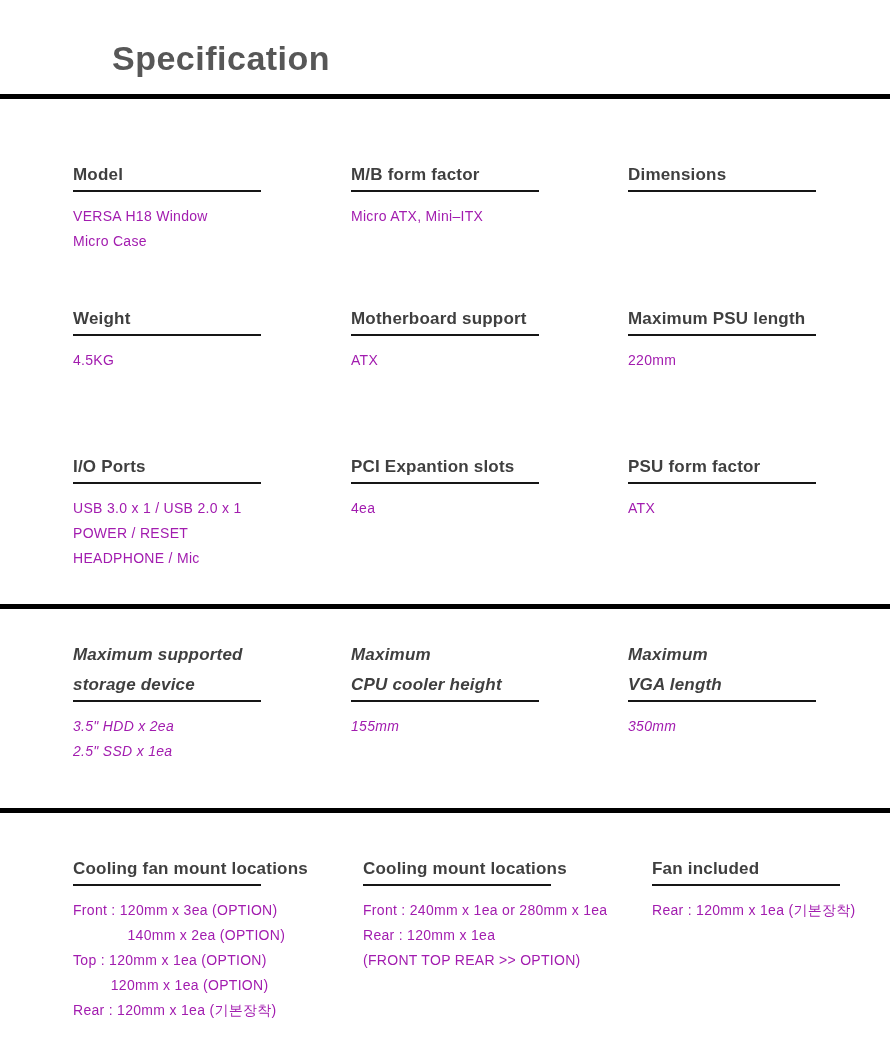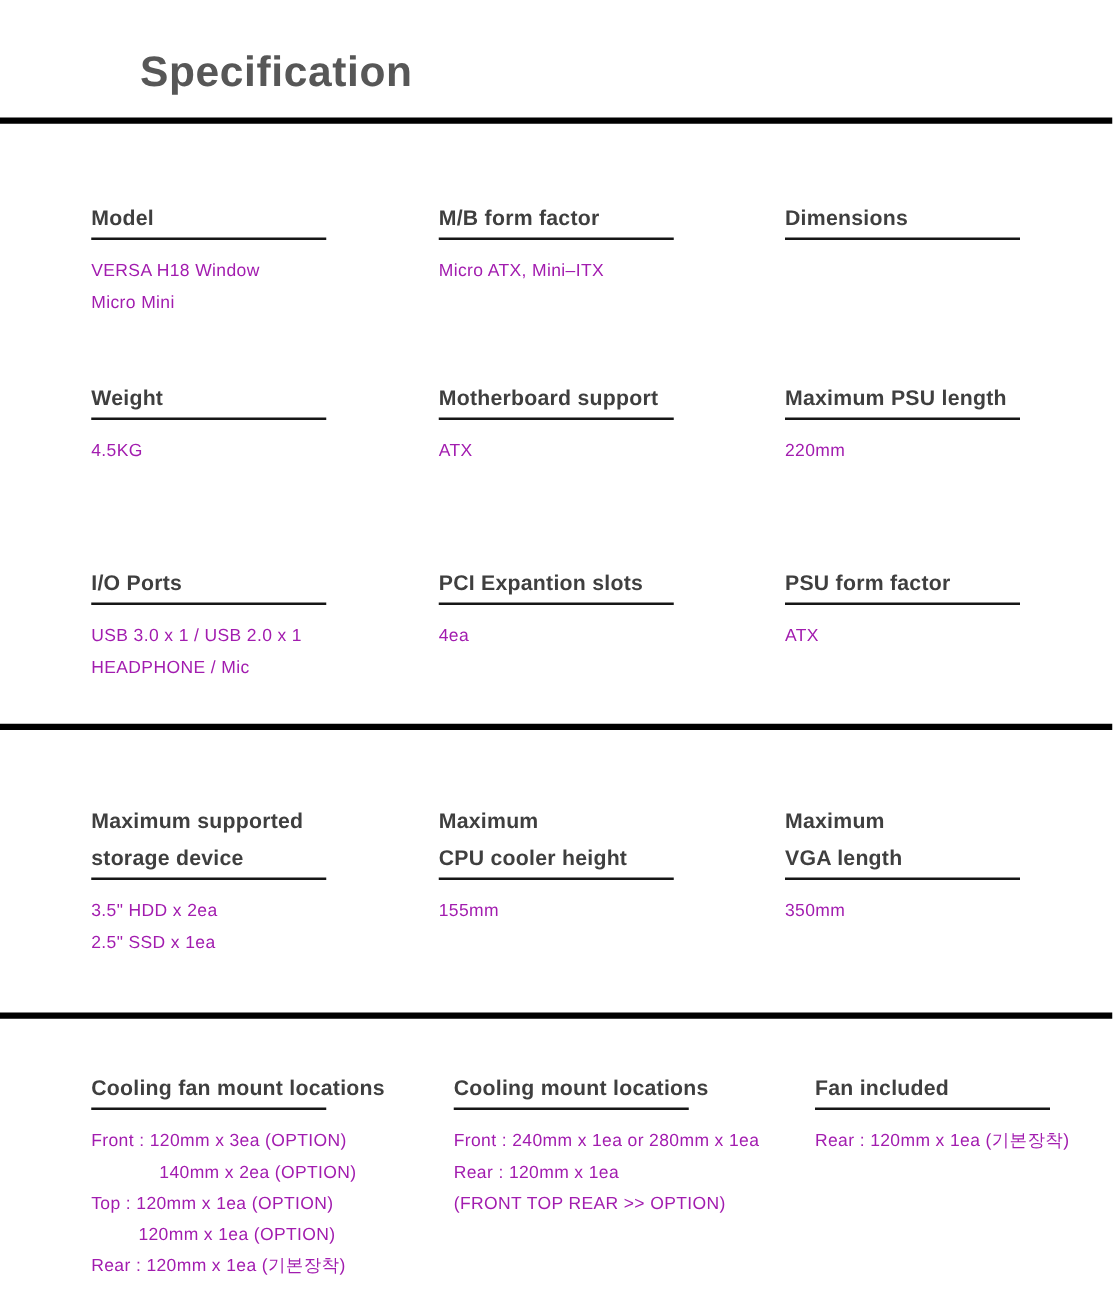--- a/index.html
+++ b/index.html
@@ -35,22 +35,23 @@
     padding-left: 73px;
     box-sizing: border-box;
     align-items: start;
   }
   .section-a {
     padding-top: 61px;
     padding-bottom: 33px;
     grid-template-rows: 144px 148px auto;
   }
   .section-b {
-    padding-top: 58px;
+    padding-top: 31px;
     padding-bottom: 44px;
+    font-style: italic;
   }
   .section-c {
     padding-top: 41px;
     padding-bottom: 30px;
     gap: 12px;
   }
   .cell { }
   .label {
     font-size: 17px;
     line-height: 30px;
@@ -81,21 +82,21 @@
   <div class="divider"></div>
 </div>
 
 <div class="section section-a">
 
   <div class="cell">
     <div class="label">Model</div>
     <div class="rule"></div>
     <div class="values">
       <div class="vline">VERSA H18 Window</div>
-      <div class="vline">Micro Mini</div>
+      <div class="vline">Micro Case</div>
     </div>
   </div>
 
   <div class="cell">
     <div class="label">M/B form factor</div>
     <div class="rule"></div>
     <div class="values">
       <div class="vline">Micro ATX, Mini–ITX</div>
     </div>
   </div>
@@ -127,20 +128,21 @@
     <div class="values">
       <div class="vline">220mm</div>
     </div>
   </div>
 
   <div class="cell">
     <div class="label">I/O Ports</div>
     <div class="rule"></div>
     <div class="values">
       <div class="vline">USB 3.0 x 1 / USB 2.0 x 1</div>
+      <div class="vline">POWER / RESET</div>
       <div class="vline">HEADPHONE / Mic</div>
     </div>
   </div>
 
   <div class="cell">
     <div class="label">PCI Expantion slots</div>
     <div class="rule"></div>
     <div class="values">
       <div class="vline">4ea</div>
     </div>

